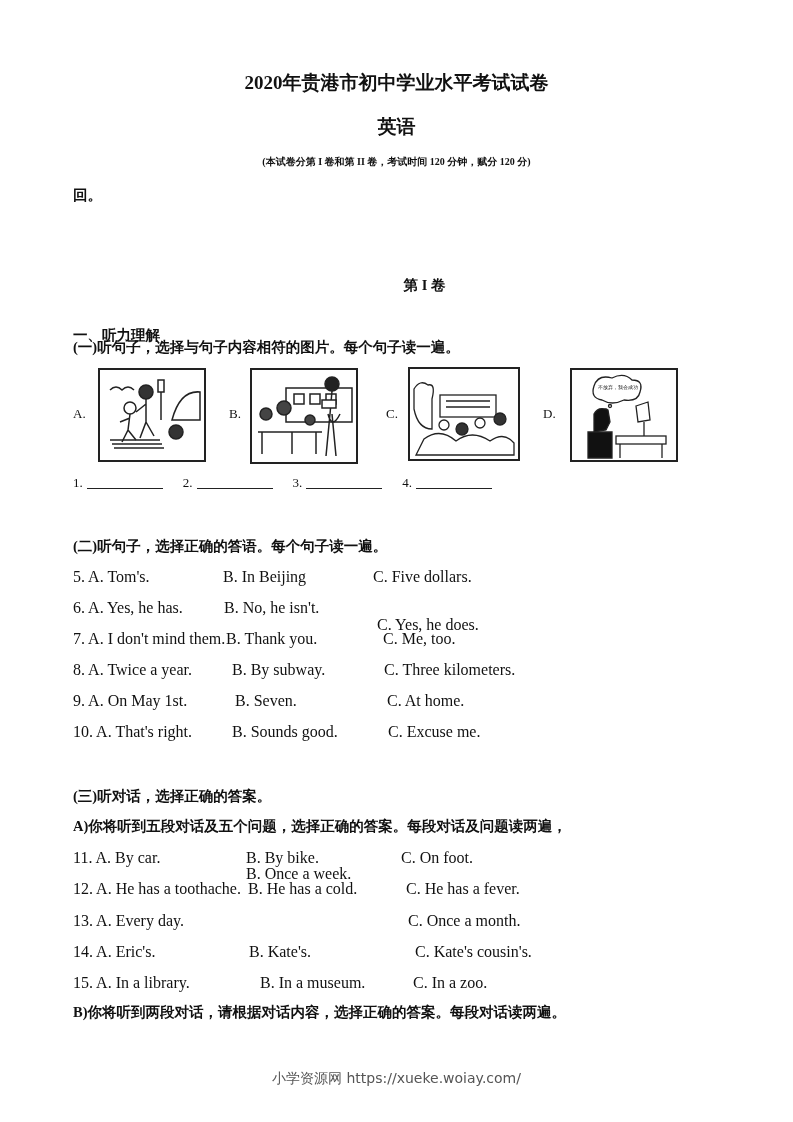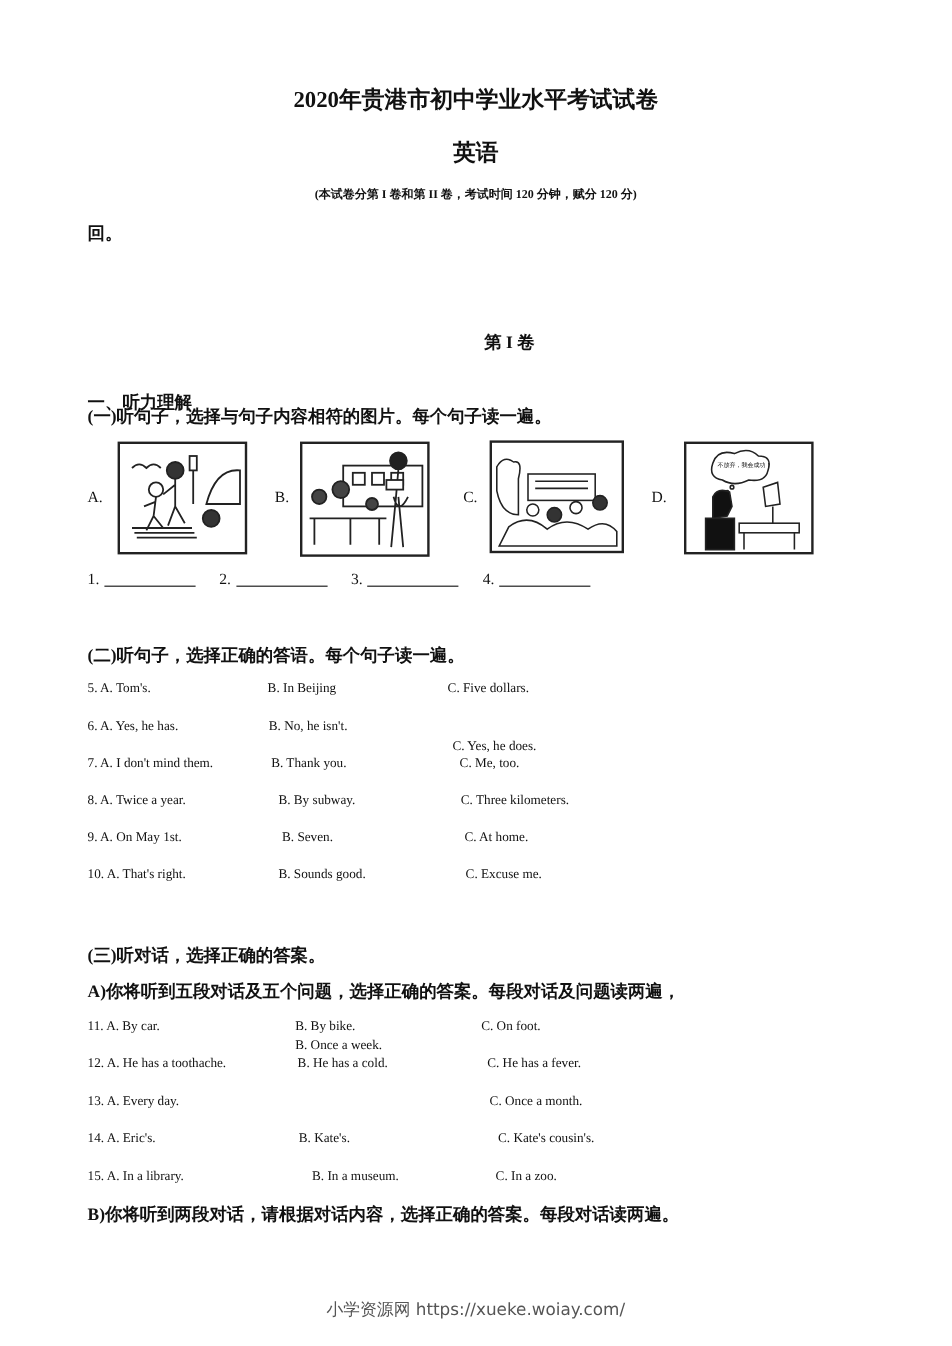--- a/index.html
+++ b/index.html
@@ -11,22 +11,22 @@
     .title { left: 0; width: 793px; top: 70px; text-align: center; font-weight: bold; font-size: 19px; }
     .subject { left: 0; width: 793px; top: 114px; text-align: center; font-weight: bold; font-size: 19px; }
     .info { left: 0; width: 793px; top: 155px; text-align: center; font-weight: bold; font-size: 10px; }
     .notice { left: 73px; width: 650px; top: 180px; font-weight: bold; font-size: 14.5px; line-height: 30px; }
     .volume { left: 0; width: 793px; top: 276px; text-align: center; font-weight: bold; font-size: 14.5px; padding-left: 28px; }
     .sec { left: 73px; font-weight: bold; font-size: 14.5px; }
     .pic-label { font-size: 13px; }
     .pic { border: 2px solid #222; background: #fff; overflow: hidden; }
     .blank-row { left: 73px; top: 475px; font-size: 13px; display: flex; gap: 0; }
     .blank { display: inline-block; width: 76px; border-bottom: 1px solid #222; height: 13px; margin-left: 4px; margin-right: 20px; vertical-align: baseline; }
-    .q { font-size: 11px; position: absolute; white-space: nowrap; }
-    .footer { left: 0; width: 793px; top: 1070px; text-align: center; font-family: "DejaVu Sans", sans-serif; font-size: 14px; color: #555; margin-top: 13px; }
+    .q { font-size: 16px; position: absolute; white-space: nowrap; }
+    .footer { left: 0; width: 793px; top: 1070px; text-align: center; font-family: "DejaVu Sans", sans-serif; font-size: 14px; color: #555; }
   </style>
 </head>
 <body>
 
 <div class="abs title">2020年贵港市初中学业水平考试试卷</div>
 <div class="abs subject">英语</div>
 <div class="abs info">(本试卷分第 I 卷和第 II 卷，考试时间 120 分钟，赋分 120 分)</div>
 <div class="abs notice">
   <div>回。</div>
 </div>

